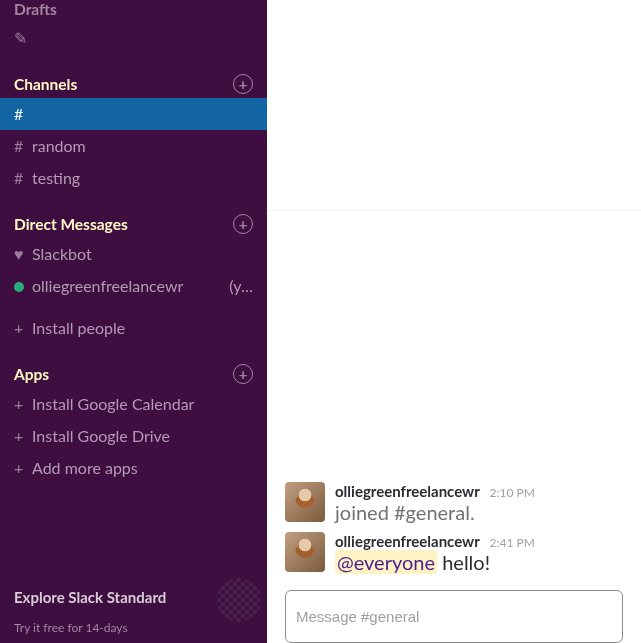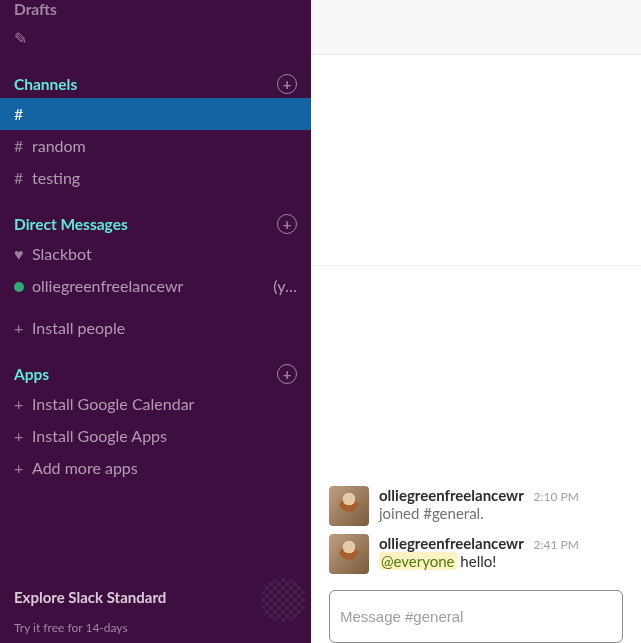--- a/index.html
+++ b/index.html
@@ -1,37 +1,37 @@
 <!DOCTYPE html>
 <html><head>
 <meta charset="utf-8">
 <style>
   * { box-sizing: border-box; margin: 0; padding: 0; }
   html, body { width: 641px; height: 643px; overflow: hidden; font-family: "Lato", "Helvetica Neue", Arial, sans-serif; font-size: 15px; }
   body { display: flex; }
 
   
   .sidebar {
-    width: 311px;
+    width: 267px;
     height: 100%;
     background: #3f0e40;
     color: #b19cb2;
     display: flex;
     flex-direction: column;
     position: relative;
   }
   .sidebar .section { padding: 0 0 10px 0; }
   .section-header {
     display: flex; align-items: center; justify-content: space-between;
     padding: 10px 14px 4px 14px;
     color: #cfc3cf;
     font-weight: 700;
     font-size: 15.5px;
   }
-  .section-header .title { color: #5eead4; }
+  .section-header .title { color: #fef9c3; }
   .section-header.dim .title { color: #a086a1; }
   .item {
     display: flex; align-items: center;
     padding: 2px 14px 2px 14px;
     font-size: 16px;
     line-height: 28px;
     cursor: pointer;
     color: #b29bb3;
   }
   .item .prefix { width: 18px; text-align: left; color: #9b7f9c; font-size: 16px; }
@@ -63,21 +63,21 @@
       linear-gradient(45deg, #52305a 25%, transparent 25%),
       linear-gradient(-45deg, #52305a 25%, transparent 25%),
       linear-gradient(45deg, transparent 75%, #52305a 75%),
       linear-gradient(-45deg, transparent 75%, #52305a 75%);
     background-size: 8px 8px;
     background-position: 0 0, 0 4px, 4px -4px, -4px 0;
     opacity: .5;
   }
 
   
-  .main { flex: 1; display: flex; flex-direction: column; background: #ffffff; }
+  .main { flex: 1; display: flex; background: #ffffff; }
   .main-top {
     height: 55px; border-bottom: 1px solid #e8e8e8; background: #f8f8f8;
   }
   .main-body { flex: 1; display: flex; flex-direction: column; justify-content: flex-end; border-top: 1px solid #efefef; margin-top: 210px; }
   .messages { padding: 6px 0 2px 0; }
   .msg { display: flex; padding: 4px 18px; }
   .avatar {
     width: 40px; height: 40px; border-radius: 4px; margin-right: 10px;
     background: linear-gradient(135deg,#c0a080,#7a5a3a);
     flex-shrink: 0;
@@ -85,22 +85,22 @@
   }
   .avatar::after{
     content:""; position:absolute; left:10px; top:6px; width:20px; height:20px;
     background: radial-gradient(circle at 50% 35%, #e6c9a8 38%, transparent 40%),
                 radial-gradient(circle at 50% 85%, #a5602f 55%, transparent 56%);
     border-radius:50%;
   }
   .msg .content { flex: 1; color: #2c2d30; }
   .msg .name { font-weight: 700; font-size: 15px; }
   .msg .time { color: #9e9ea6; font-size: 12px; margin-left: 6px; }
-  .msg .body { color: #2c2d30; font-size: 15px; }
-  .msg .body .mention { background: #fff3c4; border-radius: 3px; padding: 0 2px; color: #4d7c0f; }
+  .msg .body { color: #2c2d30; font-size: 20px; }
+  .msg .body .mention { background: #fff3c4; border-radius: 3px; padding: 0 2px; color: #4c1d95; }
   .msg .body.system { color: #717274; }
 
   .composer-wrap { padding: 10px 18px 0 18px; }
   .composer {
     border: 1.5px solid #8d8d8d; border-radius: 6px; height: 53px;
     display: flex; align-items: center; padding: 0 10px;
   }
   .composer input {
     flex: 1; border: none; outline: none; font-size: 15px; color: #2c2d30;
     background: transparent;
@@ -163,21 +163,21 @@
     <div class="section-header">
       <span class="title">Apps</span>
       <span class="add-circle">+</span>
     </div>
     <div class="item">
       <span class="prefix plus-small">+</span>
       <span class="label">Install Google Calendar</span>
     </div>
     <div class="item">
       <span class="prefix plus-small">+</span>
-      <span class="label">Install Google Apps</span>
+      <span class="label">Install Google Drive</span>
     </div>
     <div class="item">
       <span class="prefix plus-small">+</span>
       <span class="label">Add more apps</span>
     </div>
   </div>
 
   <div class="footer-explore">
     <div class="checker"></div>
     <div class="title">Explore Slack Standard</div>

